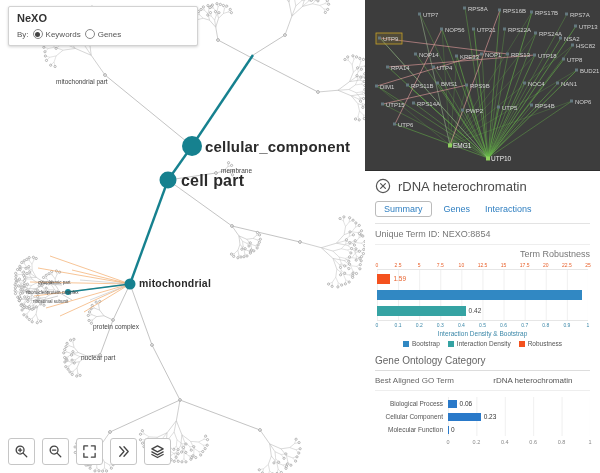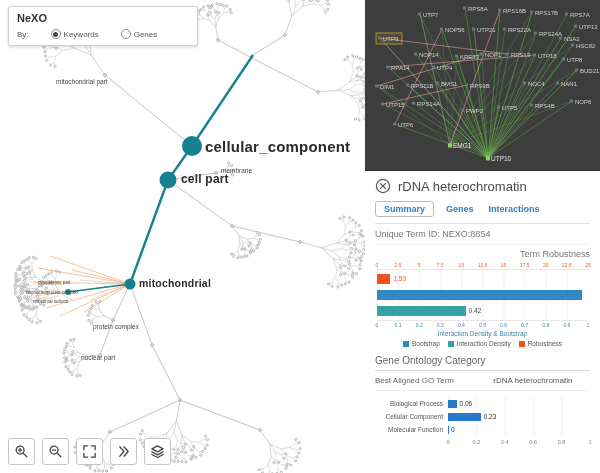--- a/index.html
+++ b/index.html
@@ -15,42 +15,42 @@
   .search-card{position:absolute;left:8px;top:6px;width:172px;background:#fff;
       border:1px solid #d2d2d2;border-radius:2px;box-shadow:0 1px 3px rgba(0,0,0,.18);
       padding:5px 8px 6px;z-index:5;}
   .search-title{font-size:11px;font-weight:bold;color:#333;margin-bottom:3px;}
   .search-row{display:flex;align-items:center;gap:4px;}
   .search-input{flex:1;min-width:0;border:none;border-bottom:1px solid #ccc;font-size:8px;
       padding:2px 0;outline:none;color:#333;font-family:"Liberation Sans",sans-serif;}
   .search-input::placeholder{color:#999;}
   .card-icon{width:13px;height:13px;display:inline-flex;cursor:pointer;}
   .card-icon svg{width:13px;height:13px;stroke:#555;fill:none;stroke-width:1.4;stroke-linecap:round;}
-  .radio-row{display:flex;align-items:center;gap:22px;margin-top:5px;font-size:8px;color:#555;}
+  .radio-row{display:flex;align-items:center;gap:4px;margin-top:5px;font-size:8px;color:#555;}
   .radio-opt{display:flex;align-items:center;gap:3px;cursor:pointer;}
   .radio{width:8px;height:8px;border:1px solid #888;border-radius:50%;position:relative;display:inline-block;}
   .radio.checked::after{content:"";position:absolute;left:1.5px;top:1.5px;width:5px;height:5px;
       border-radius:50%;background:#444;}
   
   .toolbar{position:absolute;left:8px;bottom:8px;display:flex;gap:7px;z-index:5;}
   .tool-btn{width:25px;height:25px;border:1px solid #c6c6c6;border-radius:3px;background:#fff;
       display:flex;align-items:center;justify-content:center;cursor:pointer;}
   .tool-btn svg{width:15px;height:15px;stroke:#444;fill:none;stroke-width:1.4;
       stroke-linecap:round;stroke-linejoin:round;}
   
   .network-panel{position:absolute;left:365px;top:0;width:235px;height:170px;background:#3d3d3d;overflow:hidden;}
   
   .detail-panel{position:absolute;left:365px;top:170px;width:235px;height:303px;background:#fff;
       overflow:hidden;padding:0 10px;box-sizing:border-box;border-top:1px solid #2e2e2e;}
   .dp-header{display:flex;align-items:center;gap:7px;padding-top:7px;}
   .close-icon{width:16px;height:16px;cursor:pointer;flex:0 0 auto;}
   .close-icon svg{width:16px;height:16px;stroke:#555;fill:none;stroke-width:1.2;stroke-linecap:round;}
   .dp-title{font-size:13px;color:#4a4a4a;}
   .dp-tabs{display:flex;gap:9px;align-items:center;border-bottom:1px solid #e3e3e3;
-      padding:5px 0 6px;margin-top:2px;font-weight:bold;}
+      padding:5px 0 6px;margin-top:2px;}
   .dp-tab{font-size:9px;color:#2f7fc1;cursor:pointer;padding:2px 3px;}
   .dp-tab.active{border:1px solid #bbb;border-radius:3px;padding:2px 8px;}
   .dp-termid{font-size:9px;color:#777;padding:5px 0 5px;border-bottom:1px solid #eee;}
   .rob-title{font-size:9px;color:#777;text-align:right;margin-top:4px;}
   .rob-chart{position:relative;margin:2px 2px 0;}
   .rob-axis{position:relative;height:8px;}
   .rob-axis span{position:absolute;font-size:5px;transform:translateX(-50%);top:1px;}
   .rob-axis.top span{color:#e8622d;}
   .rob-axis.bottom span{color:#3a87a8;}
   .rob-plot{position:relative;height:50px;border-top:1px solid #e6e6e6;border-bottom:1px solid #e6e6e6;
@@ -1400,21 +1400,21 @@
       <line x1="192" y1="146" x2="168" y2="180" stroke="#16818F" stroke-width="2.4" opacity="1"></line>
       <line x1="168" y1="180" x2="130" y2="284" stroke="#16818F" stroke-width="2.4" opacity="1"></line>
       <line x1="130" y1="284" x2="68" y2="292" stroke="#16818F" stroke-width="1.3" opacity="1"></line>
       <circle cx="192" cy="146" r="10" fill="#16818F"></circle>
       <circle cx="168" cy="180" r="8.5" fill="#16818F"></circle>
       <circle cx="130" cy="284" r="5.5" fill="#16818F"></circle>
       <circle cx="68" cy="292" r="3" fill="#16818F"></circle>
     </svg>
   <div id="tree-labels">
       <div class="tree-label major" style="left: 205px; top: 139px; font-size: 15px; text-align: right;">cellular_component</div>
-      <div class="tree-label major" style="left: 181px; top: 173px; font-size: 12px; text-align: right;">cell part</div>
+      <div class="tree-label major" style="left: 181px; top: 173px; font-size: 16px; text-align: right;">cell part</div>
       <div class="tree-label major" style="left: 139px; top: 278px; font-size: 10.5px;">mitochondrial</div>
       <div class="tree-label" style="left: 56px; top: 79px; font-size: 6.5px; color: rgb(68, 68, 68);">mitochondrial part</div>
       <div class="tree-label" style="left: 221px; top: 168px; font-size: 6.5px; color: rgb(68, 68, 68);">membrane</div>
       <div class="tree-label" style="left: 93px; top: 324px; font-size: 6.5px; color: rgb(68, 68, 68);">protein complex</div>
       <div class="tree-label" style="left: 81px; top: 355px; font-size: 6.5px; color: rgb(68, 68, 68);">nuclear part</div>
       <div class="tree-label" style="left: 38px; top: 281px; font-size: 4.5px; color: rgb(68, 68, 68);">cytoplasmic part</div>
       <div class="tree-label" style="left: 26px; top: 291px; font-size: 4.5px; color: rgb(68, 68, 68);">ribonucleoprotein complex</div>
       <div class="tree-label" style="left: 33px; top: 300px; font-size: 4.5px; color: rgb(68, 68, 68);">ribosomal subunit</div>
     </div>
 

